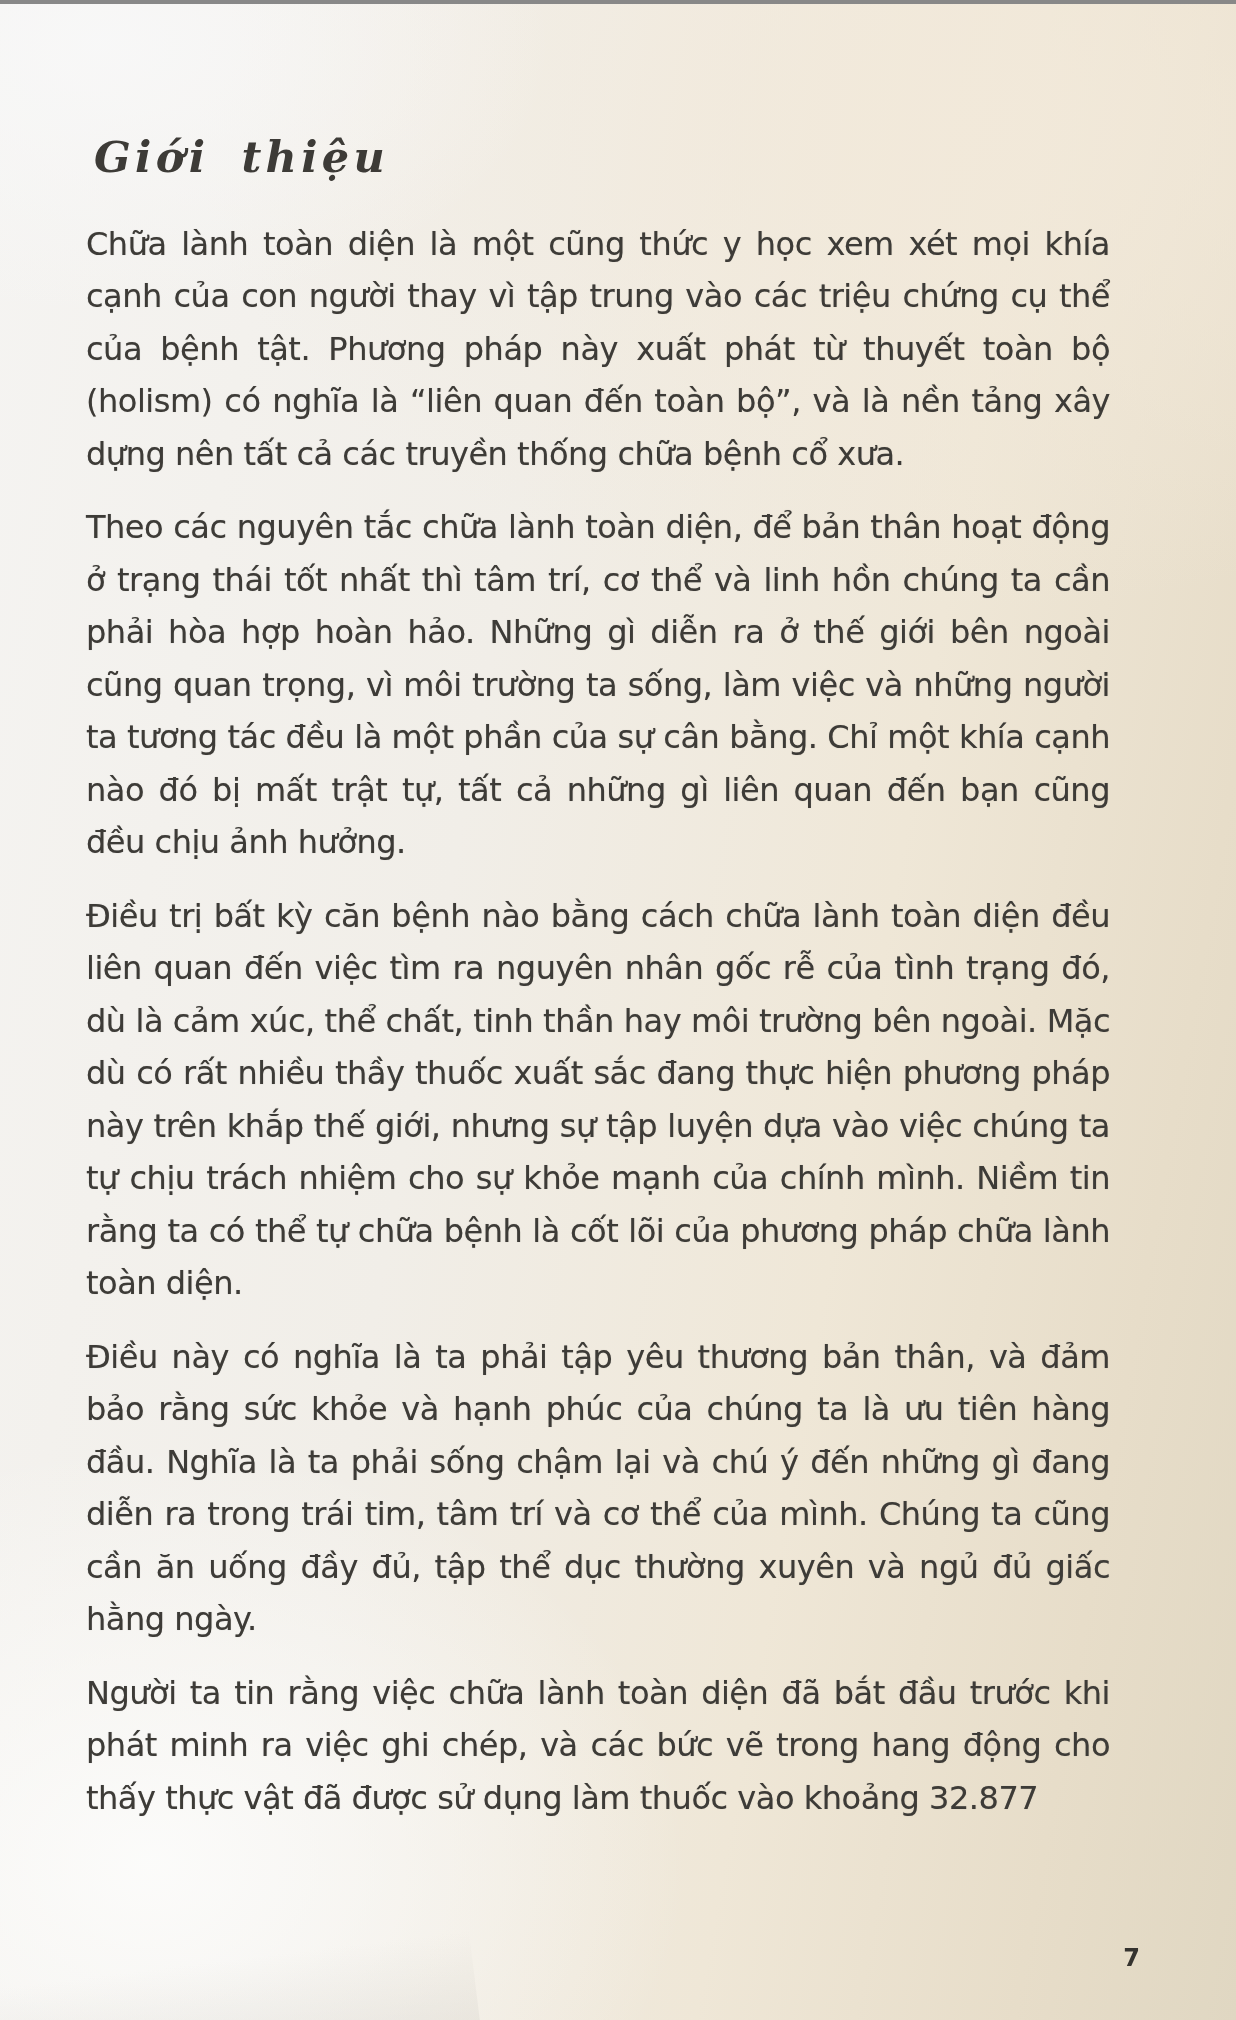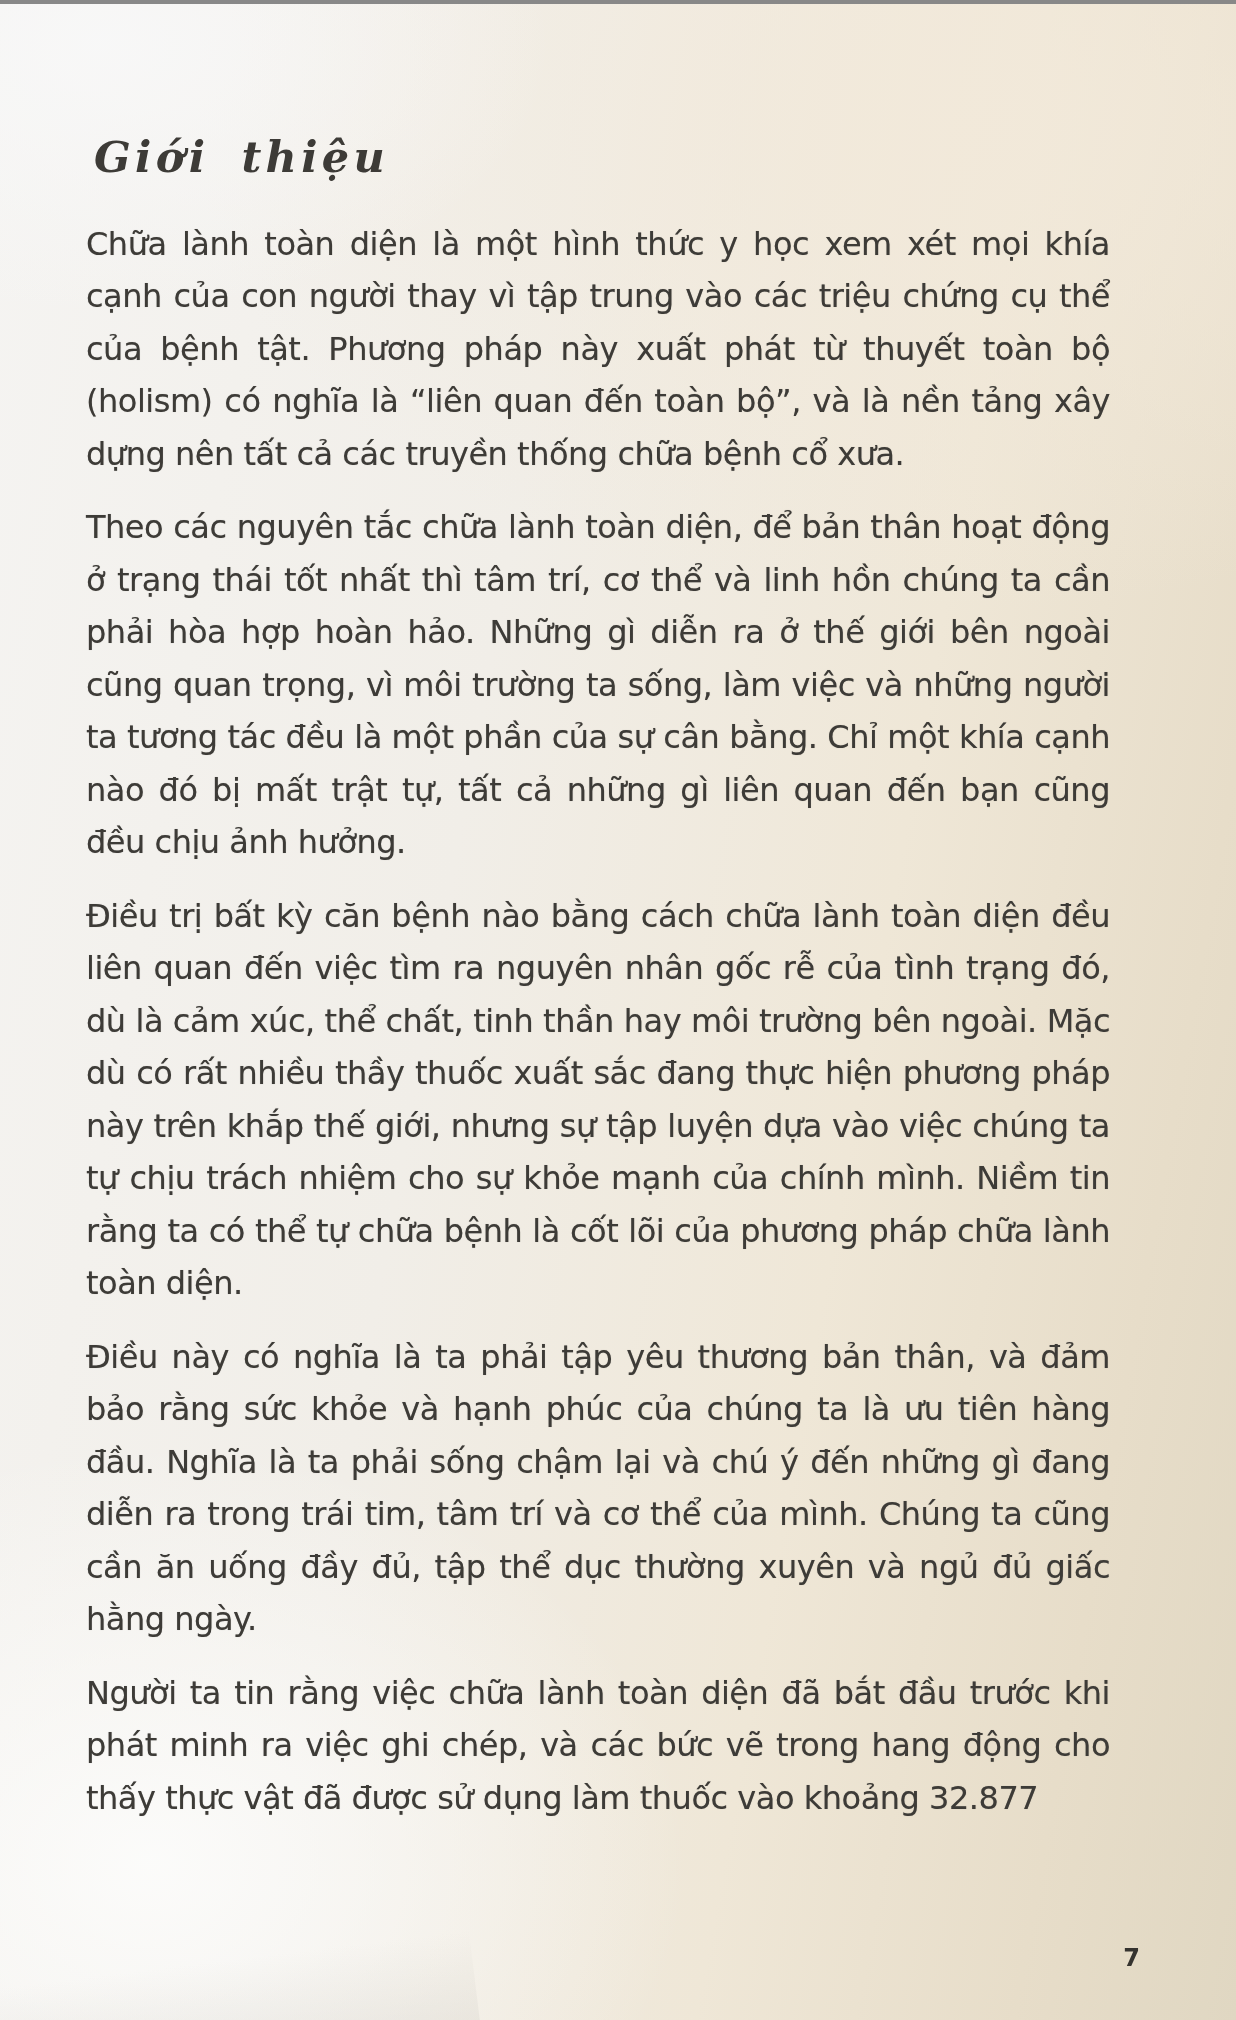--- a/index.html
+++ b/index.html
@@ -76,21 +76,21 @@
     color: #35332f;
   }
 </style>
 </head>
 <body>
 
 <div class="page">
   <h1 class="title">Giới thiệu</h1>
 
   <div class="body-text">
-    <p>Chữa lành toàn diện là một hình thức y học xem xét mọi khía cạnh của con người thay vì tập trung vào các triệu chứng cụ thể của bệnh tật. Phương pháp này xuất phát từ thuyết toàn bộ (holism) có nghĩa là “liên quan đến toàn bộ”, và là nền tảng xây dựng nên tất cả các truyền thống chữa bệnh cổ xưa.</p>
+    <p>Chữa lành toàn diện là một cũng thức y học xem xét mọi khía cạnh của con người thay vì tập trung vào các triệu chứng cụ thể của bệnh tật. Phương pháp này xuất phát từ thuyết toàn bộ (holism) có nghĩa là “liên quan đến toàn bộ”, và là nền tảng xây dựng nên tất cả các truyền thống chữa bệnh cổ xưa.</p>
     <p>Theo các nguyên tắc chữa lành toàn diện, để bản thân hoạt động ở trạng thái tốt nhất thì tâm trí, cơ thể và linh hồn chúng ta cần phải hòa hợp hoàn hảo. Những gì diễn ra ở thế giới bên ngoài cũng quan trọng, vì môi trường ta sống, làm việc và những người ta tương tác đều là một phần của sự cân bằng. Chỉ một khía cạnh nào đó bị mất trật tự, tất cả những gì liên quan đến bạn cũng đều chịu ảnh hưởng.</p>
     <p>Điều trị bất kỳ căn bệnh nào bằng cách chữa lành toàn diện đều liên quan đến việc tìm ra nguyên nhân gốc rễ của tình trạng đó, dù là cảm xúc, thể chất, tinh thần hay môi trường bên ngoài. Mặc dù có rất nhiều thầy thuốc xuất sắc đang thực hiện phương pháp này trên khắp thế giới, nhưng sự tập luyện dựa vào việc chúng ta tự chịu trách nhiệm cho sự khỏe mạnh của chính mình. Niềm tin rằng ta có thể tự chữa bệnh là cốt lõi của phương pháp chữa lành toàn diện.</p>
     <p>Điều này có nghĩa là ta phải tập yêu thương bản thân, và đảm bảo rằng sức khỏe và hạnh phúc của chúng ta là ưu tiên hàng đầu. Nghĩa là ta phải sống chậm lại và chú ý đến những gì đang diễn ra trong trái tim, tâm trí và cơ thể của mình. Chúng ta cũng cần ăn uống đầy đủ, tập thể dục thường xuyên và ngủ đủ giấc hằng ngày.</p>
     <p>Người ta tin rằng việc chữa lành toàn diện đã bắt đầu trước khi phát minh ra việc ghi chép, và các bức vẽ trong hang động cho thấy thực vật đã được sử dụng làm thuốc vào khoảng 32.877</p>
   </div>
 
   <div class="page-number">7</div>
 </div>
 
 </body></html>

